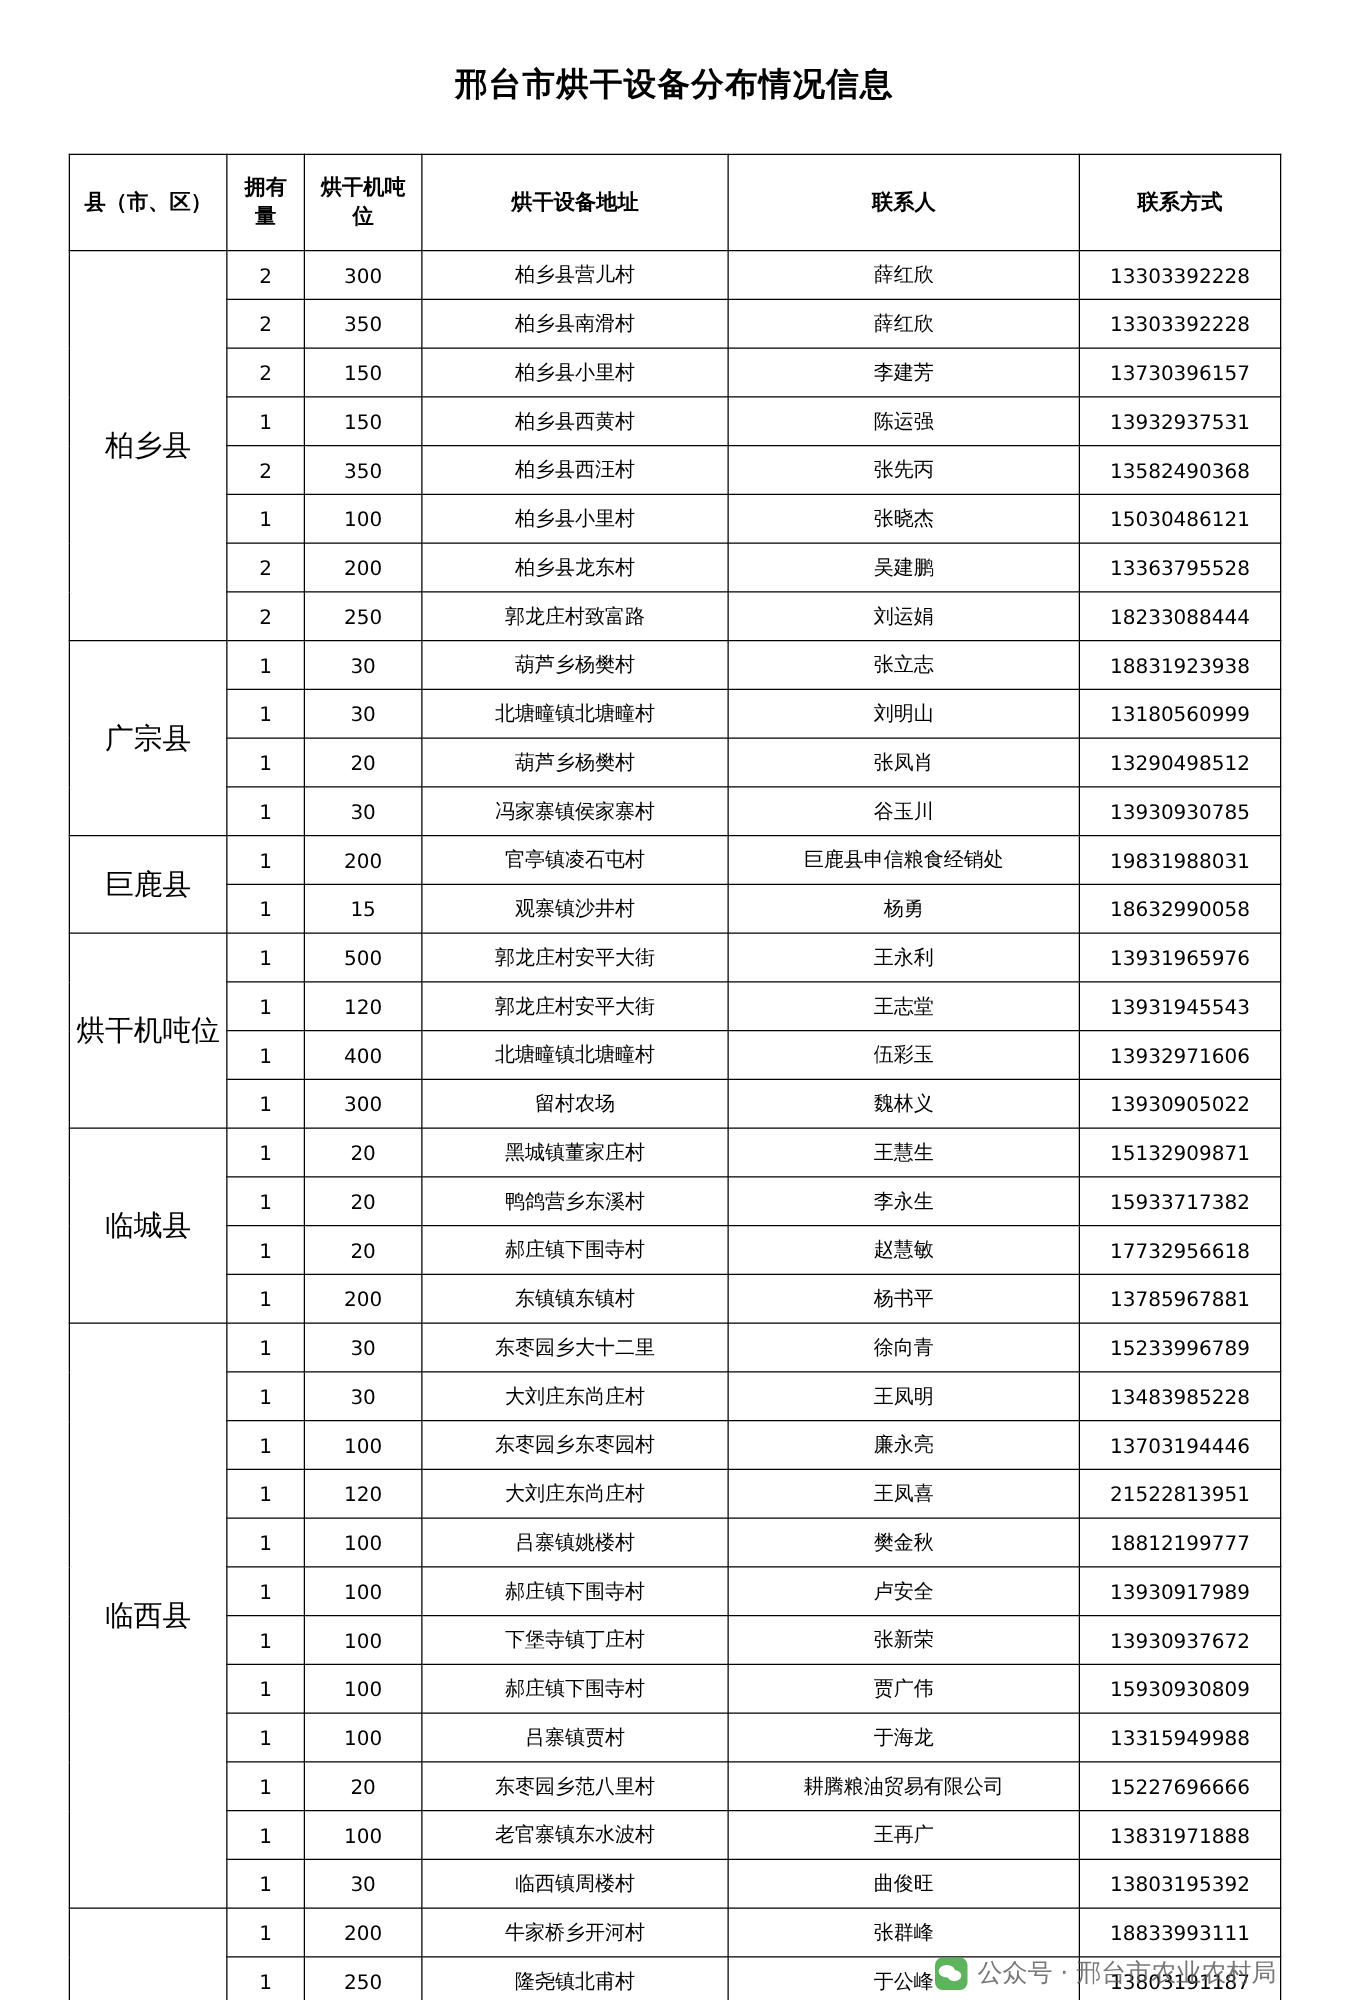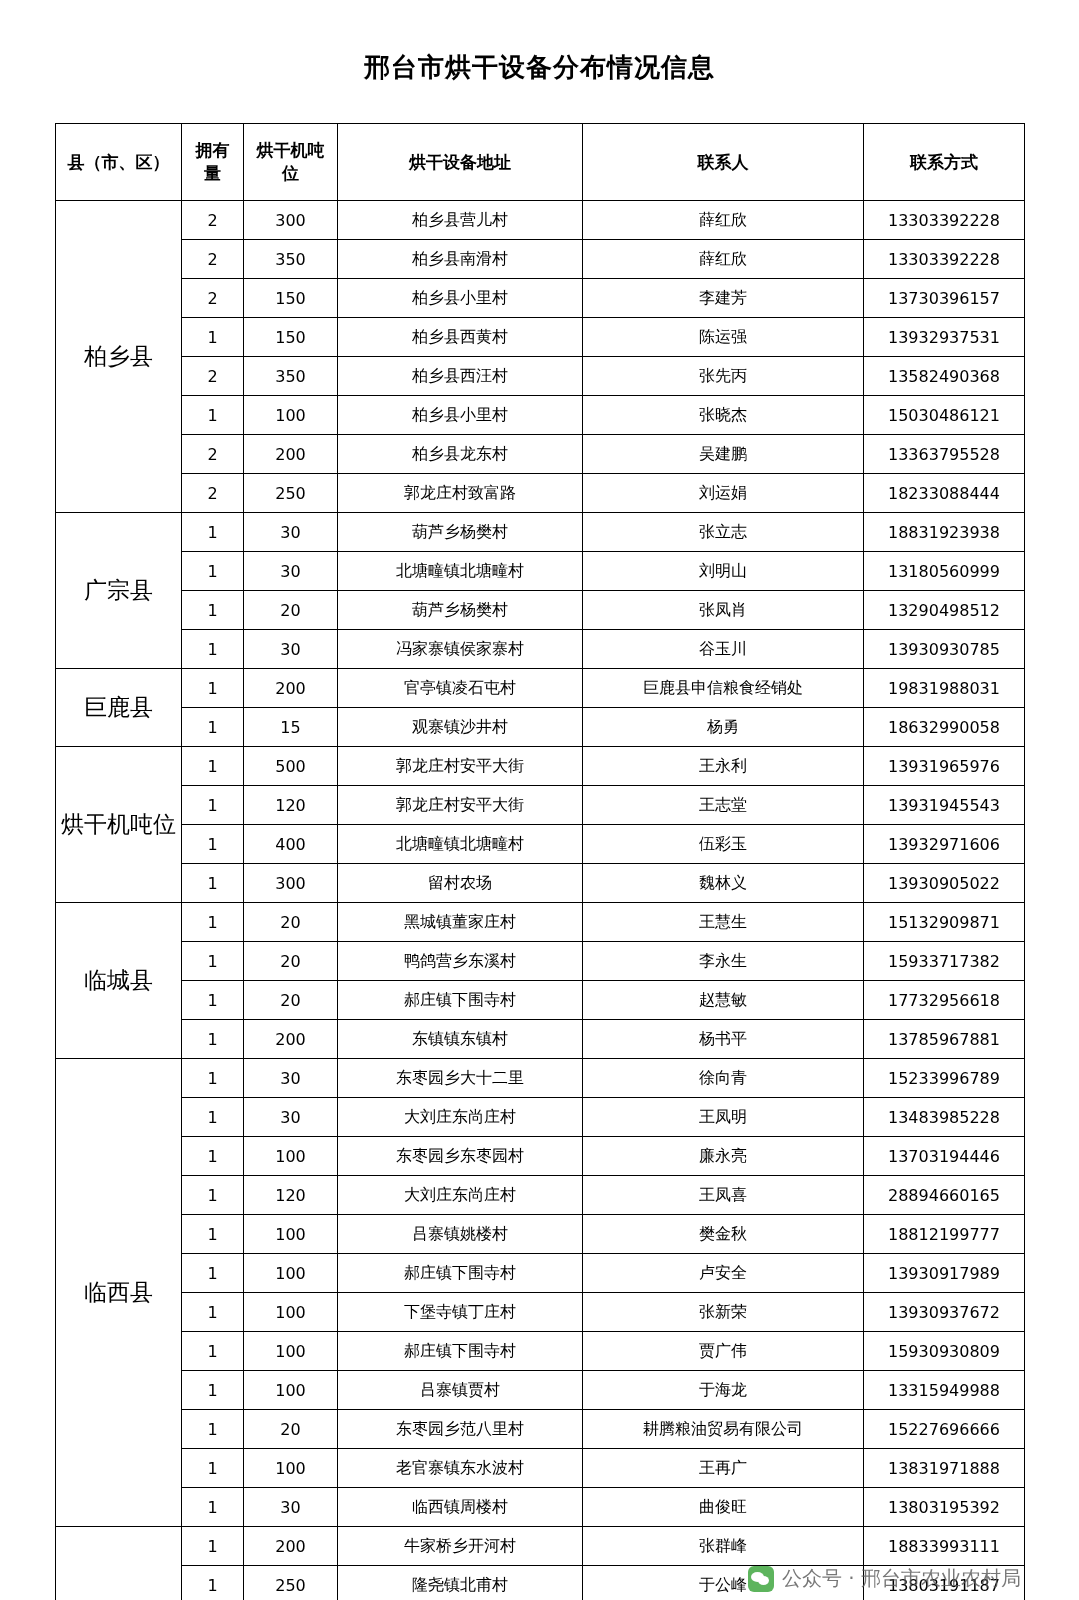--- a/index.html
+++ b/index.html
@@ -309,21 +309,21 @@
           <td>100</td>
           <td>东枣园乡东枣园村</td>
           <td>廉永亮</td>
           <td>13703194446</td>
         </tr>
         <tr>
           <td>1</td>
           <td>120</td>
           <td>大刘庄东尚庄村</td>
           <td>王凤喜</td>
-          <td>28894660165</td>
+          <td>21522813951</td>
         </tr>
         <tr>
           <td>1</td>
           <td>100</td>
           <td>吕寨镇姚楼村</td>
           <td>樊金秋</td>
           <td>18812199777</td>
         </tr>
         <tr>
           <td>1</td>

